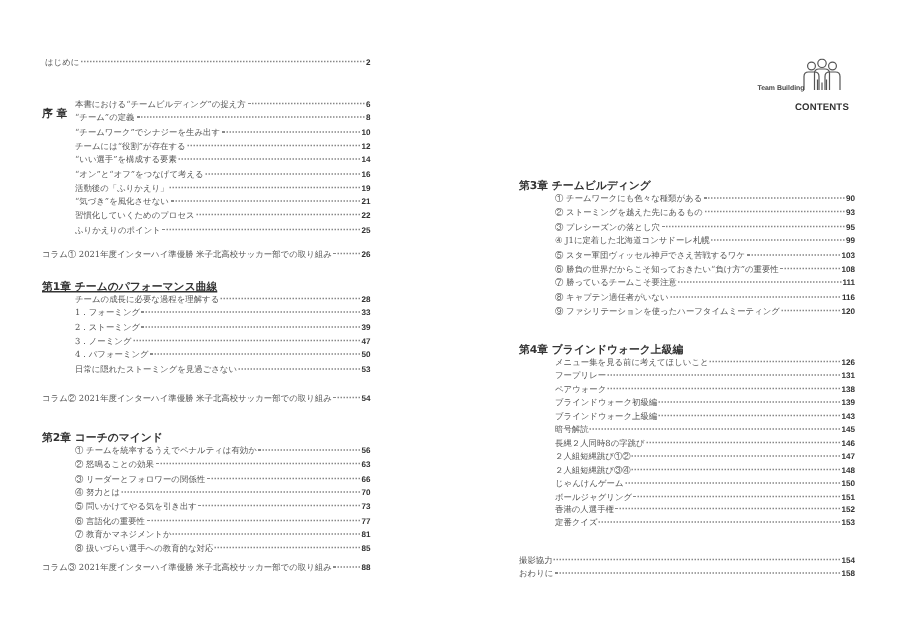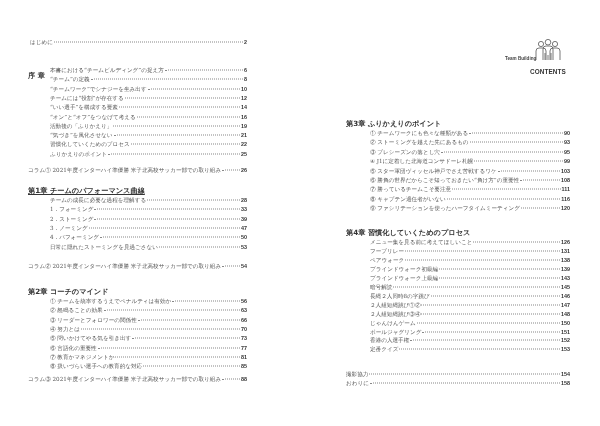--- a/index.html
+++ b/index.html
@@ -183,22 +183,22 @@
       <path d="M9 21 V10 Q9 7 12 7 H16 Q19 7 19 10 V21"></path>
       <path d="M16 21 V12 Q16 9 19 9 H23 Q26 9 26 12 V21"></path>
       <line x1="11" y1="14" x2="11" y2="21"></line>
         <line x1="17" y1="14" x2="17" y2="21"></line>
         <line x1="14" y1="16" x2="14" y2="21"></line>
     </g>
   </svg>
   <span class="contents">CONTENTS</span>
 </div>
 
-<div class="chap" style="left:346px;top:119px;">第3章 ふりかえりのポイント</div>
-<div class="chap" style="left:346px;top:228px;">第4章 習慣化していくためのプロセス</div>
+<div class="chap" style="left:346px;top:119px;">第3章 チームビルディング</div>
+<div class="chap" style="left:346px;top:228px;">第4章 ブラインドウォーク上級編</div>
 
 <div id="right-items">
     <div class="toc-line" style="left: 370px; top: 129px; width: 200px;">
       <span class="t">① チームワークにも色々な種類がある</span>
       <span class="dots"></span>
       <span class="p">90</span>
     </div>
     <div class="toc-line" style="left: 370px; top: 138.4px; width: 200px;">
       <span class="t">② ストーミングを越えた先にあるもの</span>
       <span class="dots"></span>

